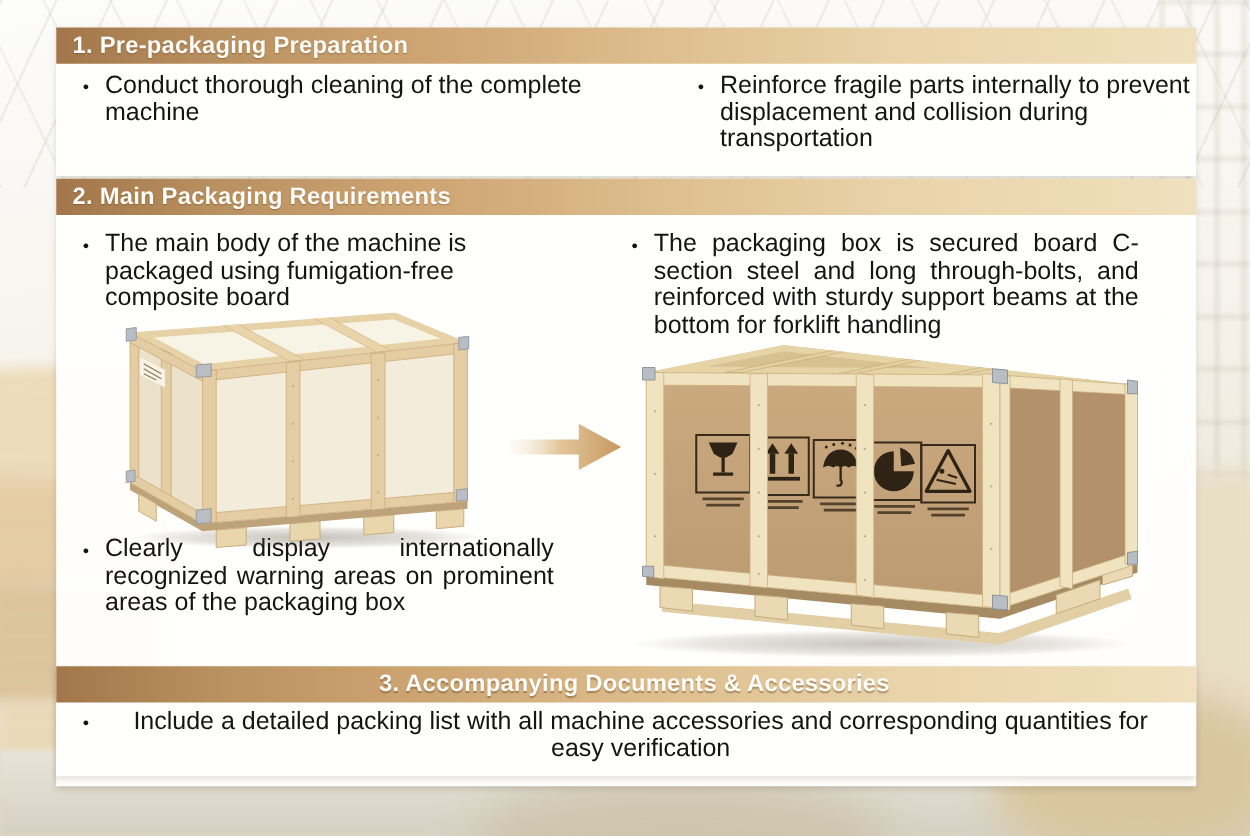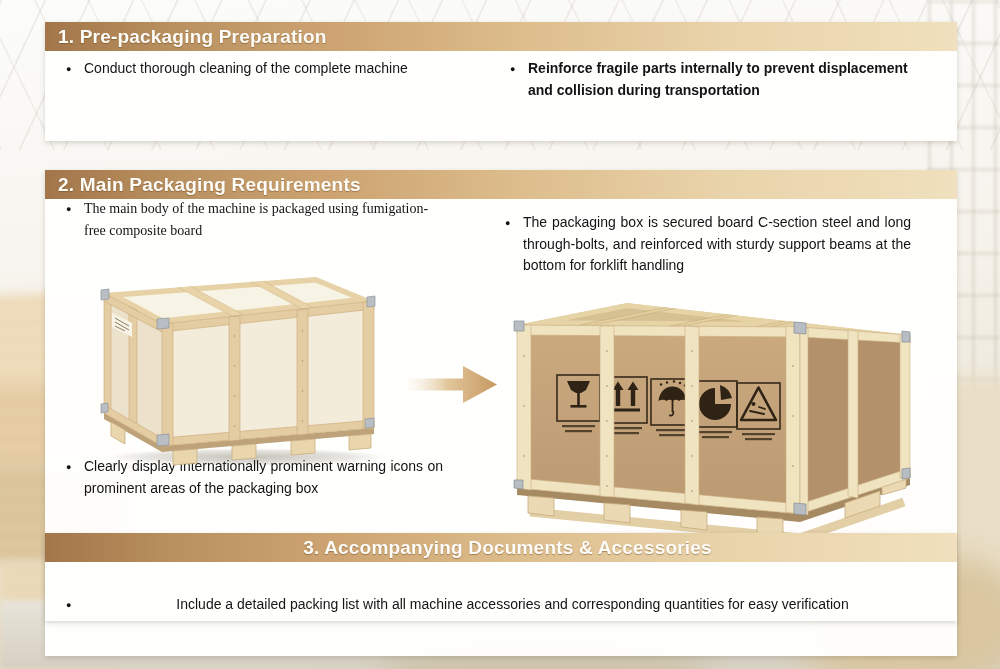--- a/index.html
+++ b/index.html
@@ -22,38 +22,38 @@
   .bg-b3{left:-12px;top:464px;width:142px;height:102px;background-color:#d9c095;transform:rotate(1.5deg);}
   .bg-b4{left:-2px;top:562px;width:124px;height:110px;background-color:#e8d6b2;}
   .bg-rm{right:-12px;top:378px;width:92px;height:205px;background-color:#e9dec6;filter:blur(9px);}
   .bg-floor{left:0;right:0;top:600px;bottom:0;background:linear-gradient(180deg,#e8e4d9,#d5d0c2);filter:blur(2px);}
   .bg-br{right:-25px;top:555px;width:230px;height:130px;background-color:#d9c6a0;border-radius:40%;filter:blur(14px);}
   .bg-bc{left:380px;top:625px;width:330px;height:90px;background-color:#cfc5ae;border-radius:50%;filter:blur(16px);}
   
   .panel{position:absolute;left:45px;width:912px;background:rgba(255,255,254,.97);
          box-shadow:0 2px 5px rgba(90,80,60,.22);}
   .p1{top:22px;height:119px;}
-  .p2{top:143px;height:486px;margin-top:27px;}
+  .p2{top:143px;height:486px;}
   .p3{top:533px;height:88px;text-align:center;}
   .hdr{height:29px;line-height:29px;padding-left:13px;
        background:linear-gradient(90deg,#a2764a 0%,#b9905f 14%,#cda472 32%,#ddbd8c 52%,#e9d3aa 74%,#f0e0bd 100%);}
   .hdr span{font-size:19px;font-weight:bold;color:#fdfcf8;letter-spacing:.2px;
        text-shadow:0 1px 1px rgba(100,65,25,.45);}
   ul.blist{position:absolute;margin:0;padding:0;list-style:none;}
-  ul.blist li{position:relative;padding-left:19px;font-size:14px;line-height:21.5px;
+  ul.blist li{position:relative;padding-left:19px;font-size:20px;line-height:21.5px;
        color:#141414;margin-bottom:3px;}
   ul.blist li::before{content:"\25CF";position:absolute;left:1px;top:1px;font-size:9px;color:#111;}
   .just li{text-align:justify;}
   .s1l{left:20px;top:36px;width:452px;}
-  .s1r{left:464px;top:36px;width:414px;font-weight:bold;}
-  .s2lt{left:20px;top:28px;width:382px;font-family:Liberation Serif, serif;}
+  .s1r{left:512px;top:36px;width:414px;}
+  .s2lt{left:20px;top:42px;width:382px;}
   .s2lb{left:20px;top:286px;width:378px;}
   .s2r{left:459px;top:42px;width:407px;}
   .s3{left:20px;top:34px;width:876px;}
-  .s3 li{font-size:16px;line-height:20px;margin-bottom:6px;margin-top:27px;}
+  .s3 li{font-size:16px;line-height:20px;margin-bottom:6px;}
   .crate-left{position:absolute;left:52px;top:106px;width:300px;height:190px;}
   .crate-right{position:absolute;left:455px;top:126px;width:420px;height:260px;}
   .arrow{position:absolute;left:360px;top:192px;width:95px;height:45px;}
 </style>
 </head>
 <body>
 
 <div class="stage">
 
   <div class="bg">
@@ -83,21 +83,21 @@
   </section>
 
   <section class="panel p2">
     <div class="hdr">
       <span>2. Main Packaging Requirements</span>
     </div>
     <ul class="blist s2lt">
       <li>The main body of the machine is packaged using fumigation-free composite board</li>
     </ul>
     <ul class="blist s2lb just">
-      <li>Clearly display internationally prominent warning icons on prominent areas of the packaging box</li>
+      <li>Clearly display internationally recognized warning areas on prominent areas of the packaging box</li>
     </ul>
     <ul class="blist s2r just">
       <li>The packaging box is secured board C-section steel and long through-bolts, and reinforced with stur­dy support beams at the bottom for forklift handling</li>
     </ul>
 
     <svg class="crate-left" viewBox="0 0 300 190">
       <defs>
         <radialGradient id="lcSh" cx="50%" cy="50%" r="50%">
           <stop offset="0" stop-color="rgba(95,85,65,0.36)"></stop>
           <stop offset="70%" stop-color="rgba(95,85,65,0.16)"></stop>

